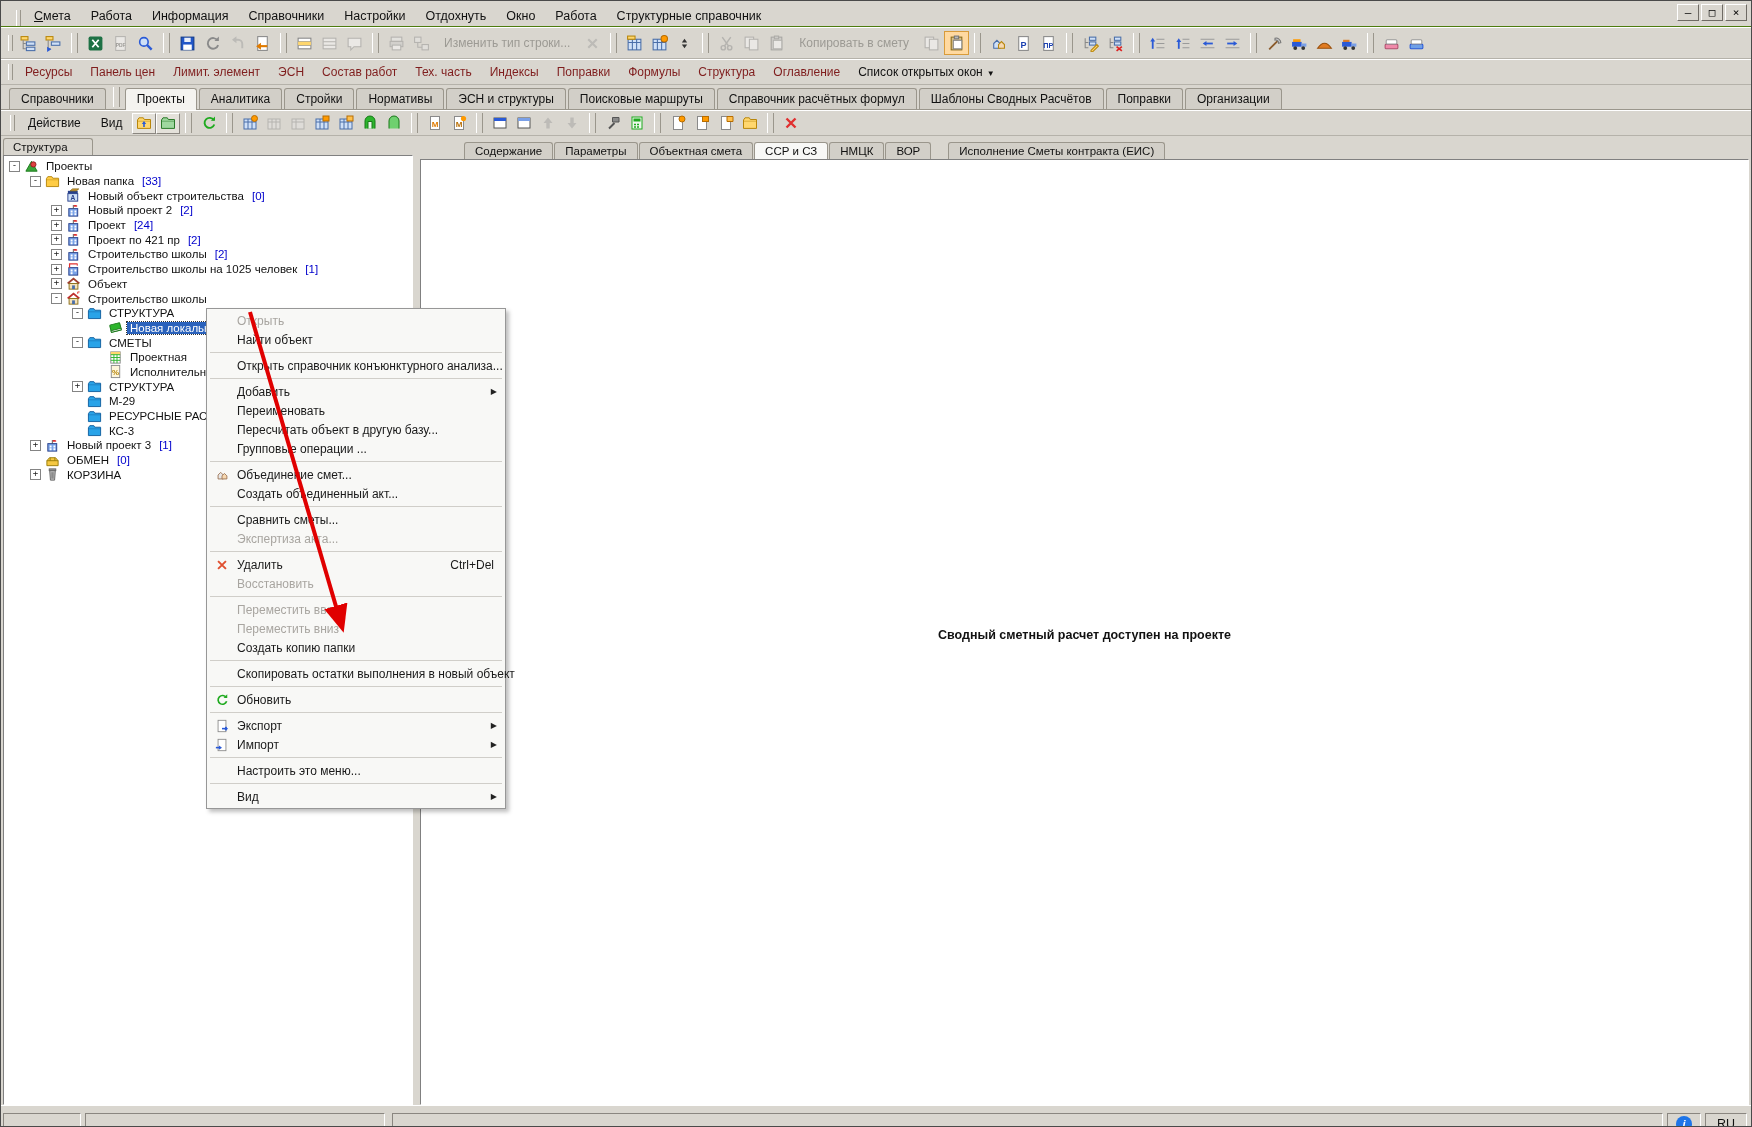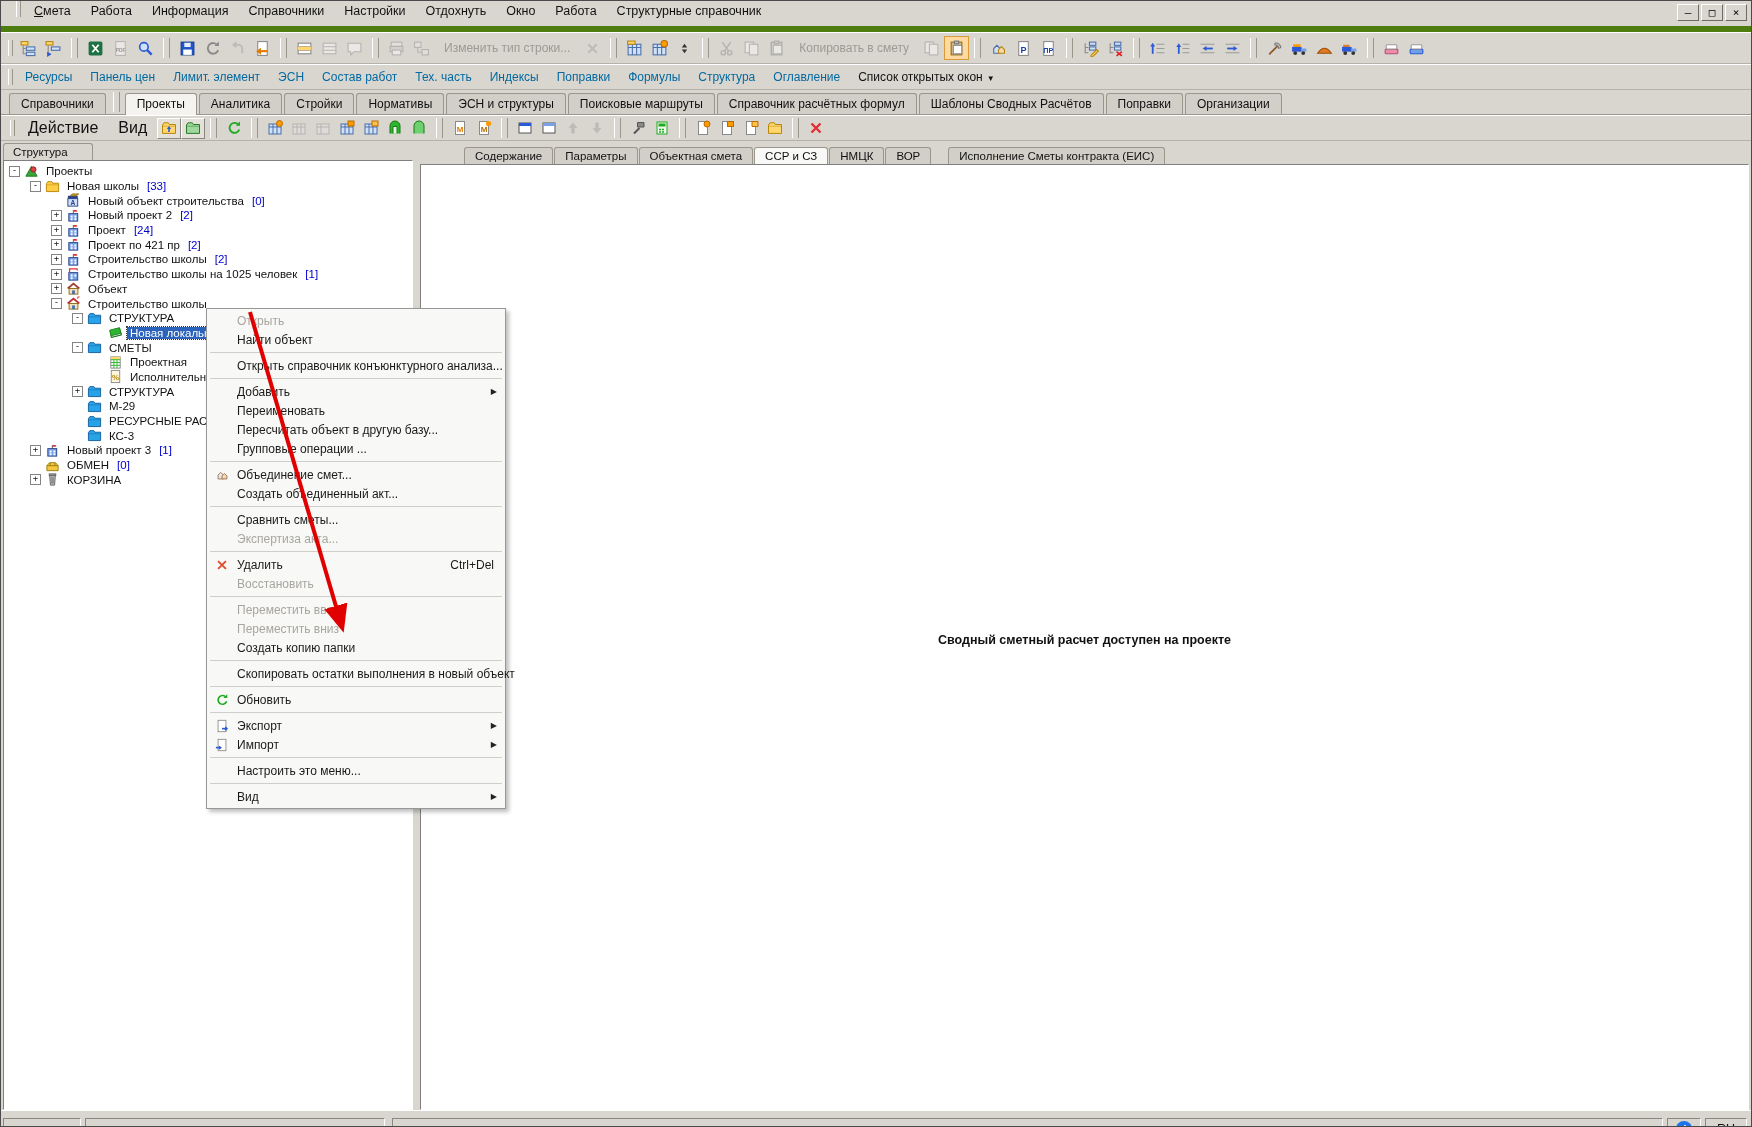--- a/index.html
+++ b/index.html
@@ -2,57 +2,57 @@
 <html><head>
 <meta charset="utf-8">
 <style>
   html,body{margin:0;padding:0;background:#8a8a8a;}
   .window{position:relative;width:1752px;height:1127px;background:#d9d6cf;
     font-family:"Liberation Sans",sans-serif;font-size:12px;color:#111;
     border:1px solid #4a4a4a;box-sizing:border-box;overflow:hidden;}
   svg text{font-family:"Liberation Sans",sans-serif;}
 
   
-  .menubar{display:flex;align-items:flex-start;height:25px;padding-left:12px;position:relative;
-    border-bottom:6px solid #4d7c0f;}
+  .menubar{display:flex;align-items:flex-end;height:25px;padding-left:12px;position:relative;
+    border-bottom:1px solid #4d7c0f;}
   .mitem{padding:3px 10px;font-size:12.5px;white-space:nowrap;}
   .mitem u{text-decoration:underline;}
   .handle{width:3px;height:16px;border-left:1px solid #fff;border-right:1px solid #9a968c;margin:0 3px;flex:none;}
   .win-controls{position:absolute;right:4px;top:3px;display:flex;gap:2px;}
   .wbtn{width:22px;height:17px;background:#d9d6cf;border:1px solid;border-color:#fff #6e6a64 #6e6a64 #fff;
     font-size:11px;line-height:14px;text-align:center;font-family:"DejaVu Sans Mono",monospace;}
 
   
   .toolbar{display:flex;align-items:center;height:30px;border-top:1px solid #fff;
     border-bottom:1px solid #b5b2aa;padding-left:4px;overflow:hidden;white-space:nowrap;}
   .tbbtn{width:25px;height:24px;display:flex;align-items:center;justify-content:center;flex:none;
     background:transparent;border:1px solid transparent;padding:0;}
   .tbbtn.act{background:#ffd9a0;border:1px solid #d89b3a;}
   .tbbtn.dis{filter:grayscale(1) opacity(.45);}
   .ico{display:inline-flex;}
   .ico svg{width:17px;height:17px;display:block;}
   .tblabel{color:#9c9a94;padding:0 10px;font-size:12px;flex:none;}
   .grip{width:5px;height:20px;border-left:1px solid #fff;border-right:1px solid #9a968c;margin:0 5px;flex:none;}
 
   .tb2{height:24px;}
-  .mode{color:#0369a1;padding:0 9px;font-size:12px;flex:none;}
+  .mode{color:#7f1d1d;padding:0 9px;font-size:12px;flex:none;}
   .open-windows{color:#111;padding:0 9px;font-size:12px;flex:none;}
   .open-windows .dd{font-size:8px;margin-left:4px;}
 
   
   .maintabs{display:flex;align-items:flex-end;height:24px;padding-left:8px;background:#d9d6cf;
     border-bottom:1px solid #9a968c;}
   .tab{padding:3px 11px;border:1px solid #9a968c;border-bottom:none;border-radius:3px 3px 0 0;
     margin-right:2px;background:#d2cfc8;font-size:12px;white-space:nowrap;}
   .tab.active{background:#f4f3ef;padding-bottom:4px;margin-bottom:-1px;}
 
   
   .actionbar{display:flex;align-items:center;height:24px;padding-left:6px;border-top:1px solid #fff;
     border-bottom:1px solid #b5b2aa;overflow:hidden;}
-  .abmenu{padding:0 10px;font-size:16px;flex:none;text-align:right;}
+  .abmenu{padding:0 10px;font-size:12px;flex:none;text-align:right;}
   .abbtn{width:24px;height:21px;display:flex;align-items:center;justify-content:center;flex:none;
     background:transparent;border:1px solid transparent;padding:0;}
   .abbtn.raised{border:1px solid;border-color:#fff #8a8680 #8a8680 #fff;background:#e4e1da;}
   .abbtn.dis{filter:grayscale(1) opacity(.45);}
   .abbtn svg{width:16px;height:16px;}
 
   
   .main{display:flex;height:969px;padding:2px 2px 0 2px;box-sizing:border-box;}
   .left-panel{width:410px;flex:none;display:flex;flex-direction:column;}
   .panel-tab{width:70px;padding:2px 9px;border:1px solid #9a968c;border-bottom:none;
@@ -729,21 +729,21 @@
           <div class="trow" style="padding-left: 26px;">
             <span class="exp">-</span>
             <span class="tico">
               <span class="ico">
                 <svg viewBox="0 0 16 16" style="width:15px;height:15px">
                   <path d="M1.5 5 3 2.8h4.3l1 1.7h6.2V13.4H1.5z" fill="#ffcc44" stroke="#b8860b"></path>
                   <path d="M1.5 6.2h13.5" stroke="#b8860b" opacity=".5"></path>
                 </svg>
               </span>
             </span>
-            <span class="tlabel">Новая школы</span>
+            <span class="tlabel">Новая папка</span>
             <span class="cnt">[33]</span>
           </div>
           <div class="trow" style="padding-left: 47px;">
             <span class="exp hid">-</span>
             <span class="tico">
               <span class="ico">
                 <svg viewBox="0 0 16 16" style="width:15px;height:15px">
                   <rect x="2" y="6" width="10.5" height="8" fill="#cfe0f7" stroke="#27408b"></rect>
                   <rect x="2" y="3" width="10.5" height="3" fill="#27408b"></rect>
                   <path d="M4.5 3 7 1h6.5l-2.5 2z" fill="#e0a030" stroke="#8a6d1a"></path>

